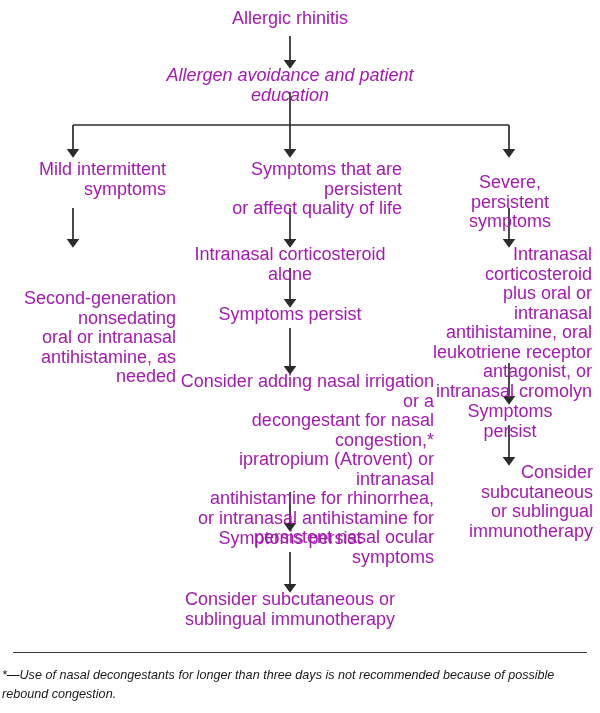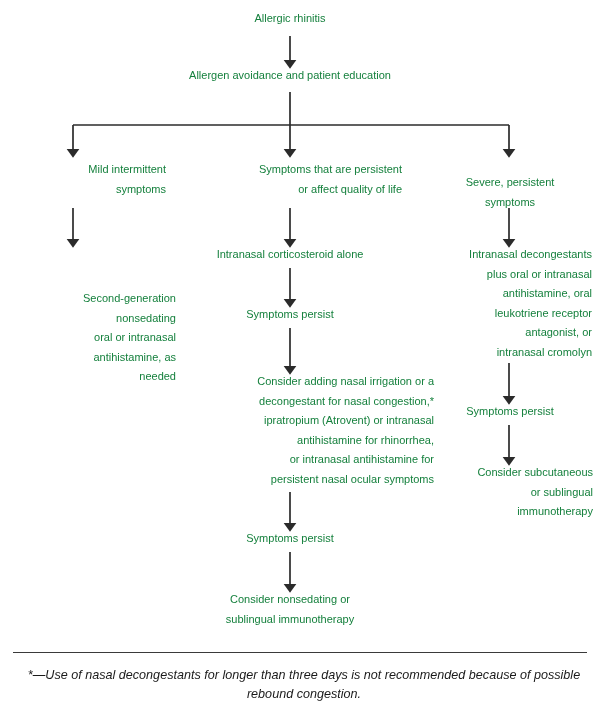--- a/index.html
+++ b/index.html
@@ -29,47 +29,47 @@
     position: absolute;
     left: 0; top: 0;
     width: 600px;
     height: 713px;
     pointer-events: none;
   }
 
   
   .node {
     position: absolute;
-    font-size: 11px;
+    font-size: 18px;
     line-height: 19.5px;
-    color: #15803d;
+    color: #a21caf;
     white-space: pre-line;
   }
   .node.center { text-align: center; }
   .node.left   { text-align: right; }
 
   
   .footnote-rule {
     position: absolute;
     left: 13px;
     top: 652px;
     width: 574px;
     height: 0;
     border-top: 1.6px solid #3a3a3a;
   }
   .footnote-text {
     position: absolute;
-    left: 16px;
+    left: 2px;
     top: 666px;
     width: 576px;
     font-size: 12.6px;
     line-height: 19px;
     font-style: italic;
     color: #1a1a1a;
-    text-align: center;
+    text-align: left;
   }
 </style>
 </head>
 <body>
 
 <div id="flow">
 
   <svg class="connectors" viewBox="0 0 600 713" width="600" height="713" aria-hidden="true">
     <defs>
       <marker id="arrowhead" markerWidth="9" markerHeight="9" refX="2.6" refY="4.5" orient="auto" markerUnits="strokeWidth">
@@ -97,21 +97,21 @@
       <line x1="290" y1="552" x2="290" y2="588" marker-end="url(#arrowhead)"></line>
 
       <line x1="509" y1="208" x2="509" y2="243" marker-end="url(#arrowhead)"></line>
       <line x1="509" y1="363" x2="509" y2="400" marker-end="url(#arrowhead)"></line>
       <line x1="509" y1="425" x2="509" y2="461" marker-end="url(#arrowhead)"></line>
     </g>
   </svg>
 
   <div class="node center" style="left:190px; top:9px; width:200px;">Allergic rhinitis</div>
 
-  <div class="node center" style="left:140px; top:66px; width:300px;">Allergen avoidance and patient education</div>
+  <div class="node center" style="left:140px; top:66px; width:300px;font-style:italic;">Allergen avoidance and patient education</div>
 
   <div class="node left" style="left:16px; top:160px; width:150px;">Mild intermittent
 symptoms</div>
 
   <div class="node left" style="left:16px; top:245px; width:160px;margin-top:44px;">Second-generation
 nonsedating
 oral or intranasal
 antihistamine, as
 needed</div>
 
@@ -124,27 +124,27 @@
 
   <div class="node left" style="left:168px; top:372px; width:266px;">Consider adding nasal irrigation or a
 decongestant for nasal congestion,*
 ipratropium (Atrovent) or intranasal
 antihistamine for rhinorrhea,
 or intranasal antihistamine for
 persistent nasal ocular symptoms</div>
 
   <div class="node center" style="left:200px; top:529px; width:180px;">Symptoms persist</div>
 
-  <div class="node center" style="left:172px; top:590px; width:236px;">Consider nonsedating or
+  <div class="node center" style="left:172px; top:590px; width:236px;">Consider subcutaneous or
 sublingual immunotherapy</div>
 
   <div class="node center" style="left:440px; top:173px; width:140px;">Severe, persistent
 symptoms</div>
 
-  <div class="node left" style="left:432px; top:245px; width:160px;">Intranasal decongestants
+  <div class="node left" style="left:432px; top:245px; width:160px;">Intranasal corticosteroid
 plus oral or intranasal
 antihistamine, oral
 leukotriene receptor
 antagonist, or
 intranasal cromolyn</div>
 
   <div class="node center" style="left:440px; top:402px; width:140px;">Symptoms persist</div>
 
   <div class="node left" style="left:428px; top:463px; width:165px;">Consider subcutaneous
 or sublingual

